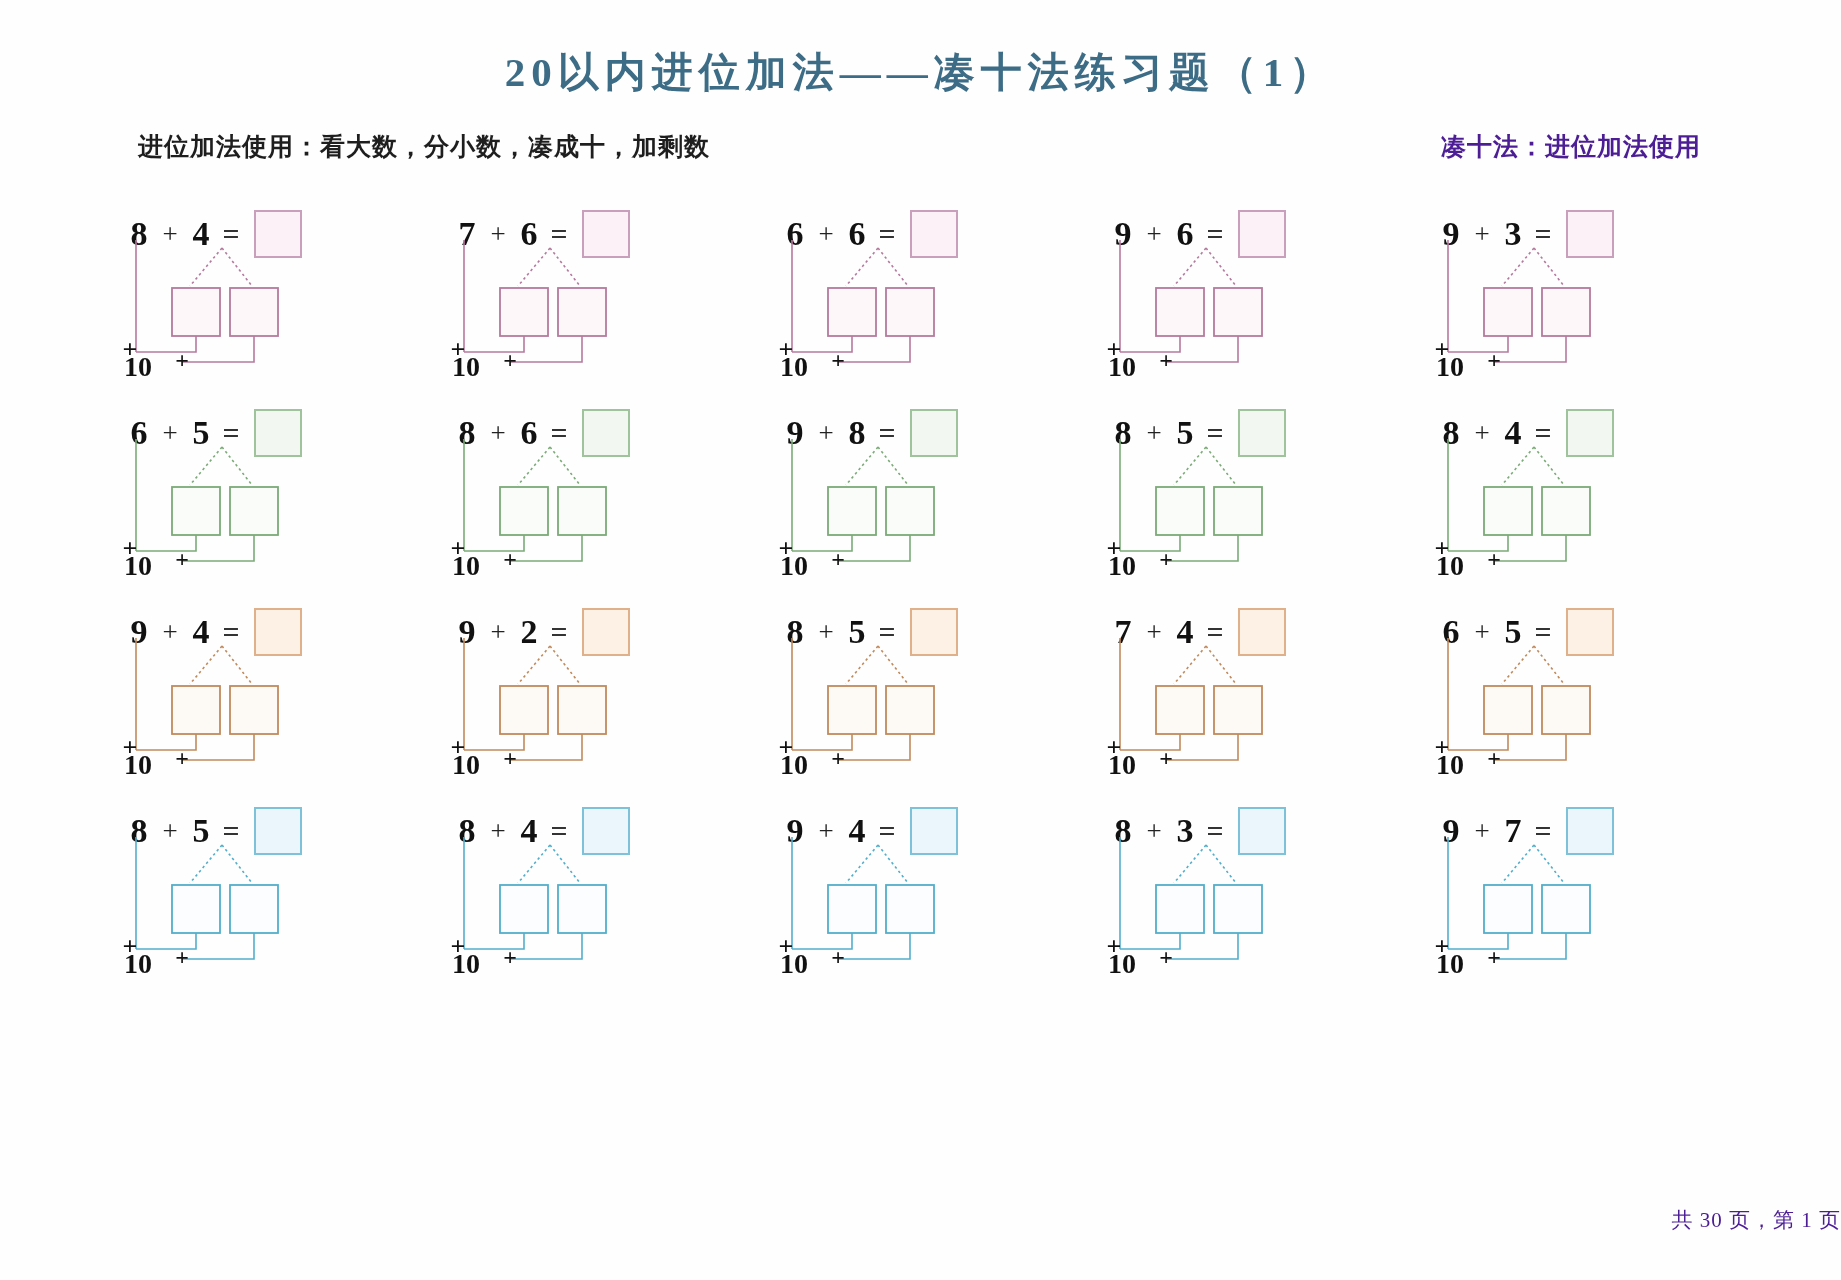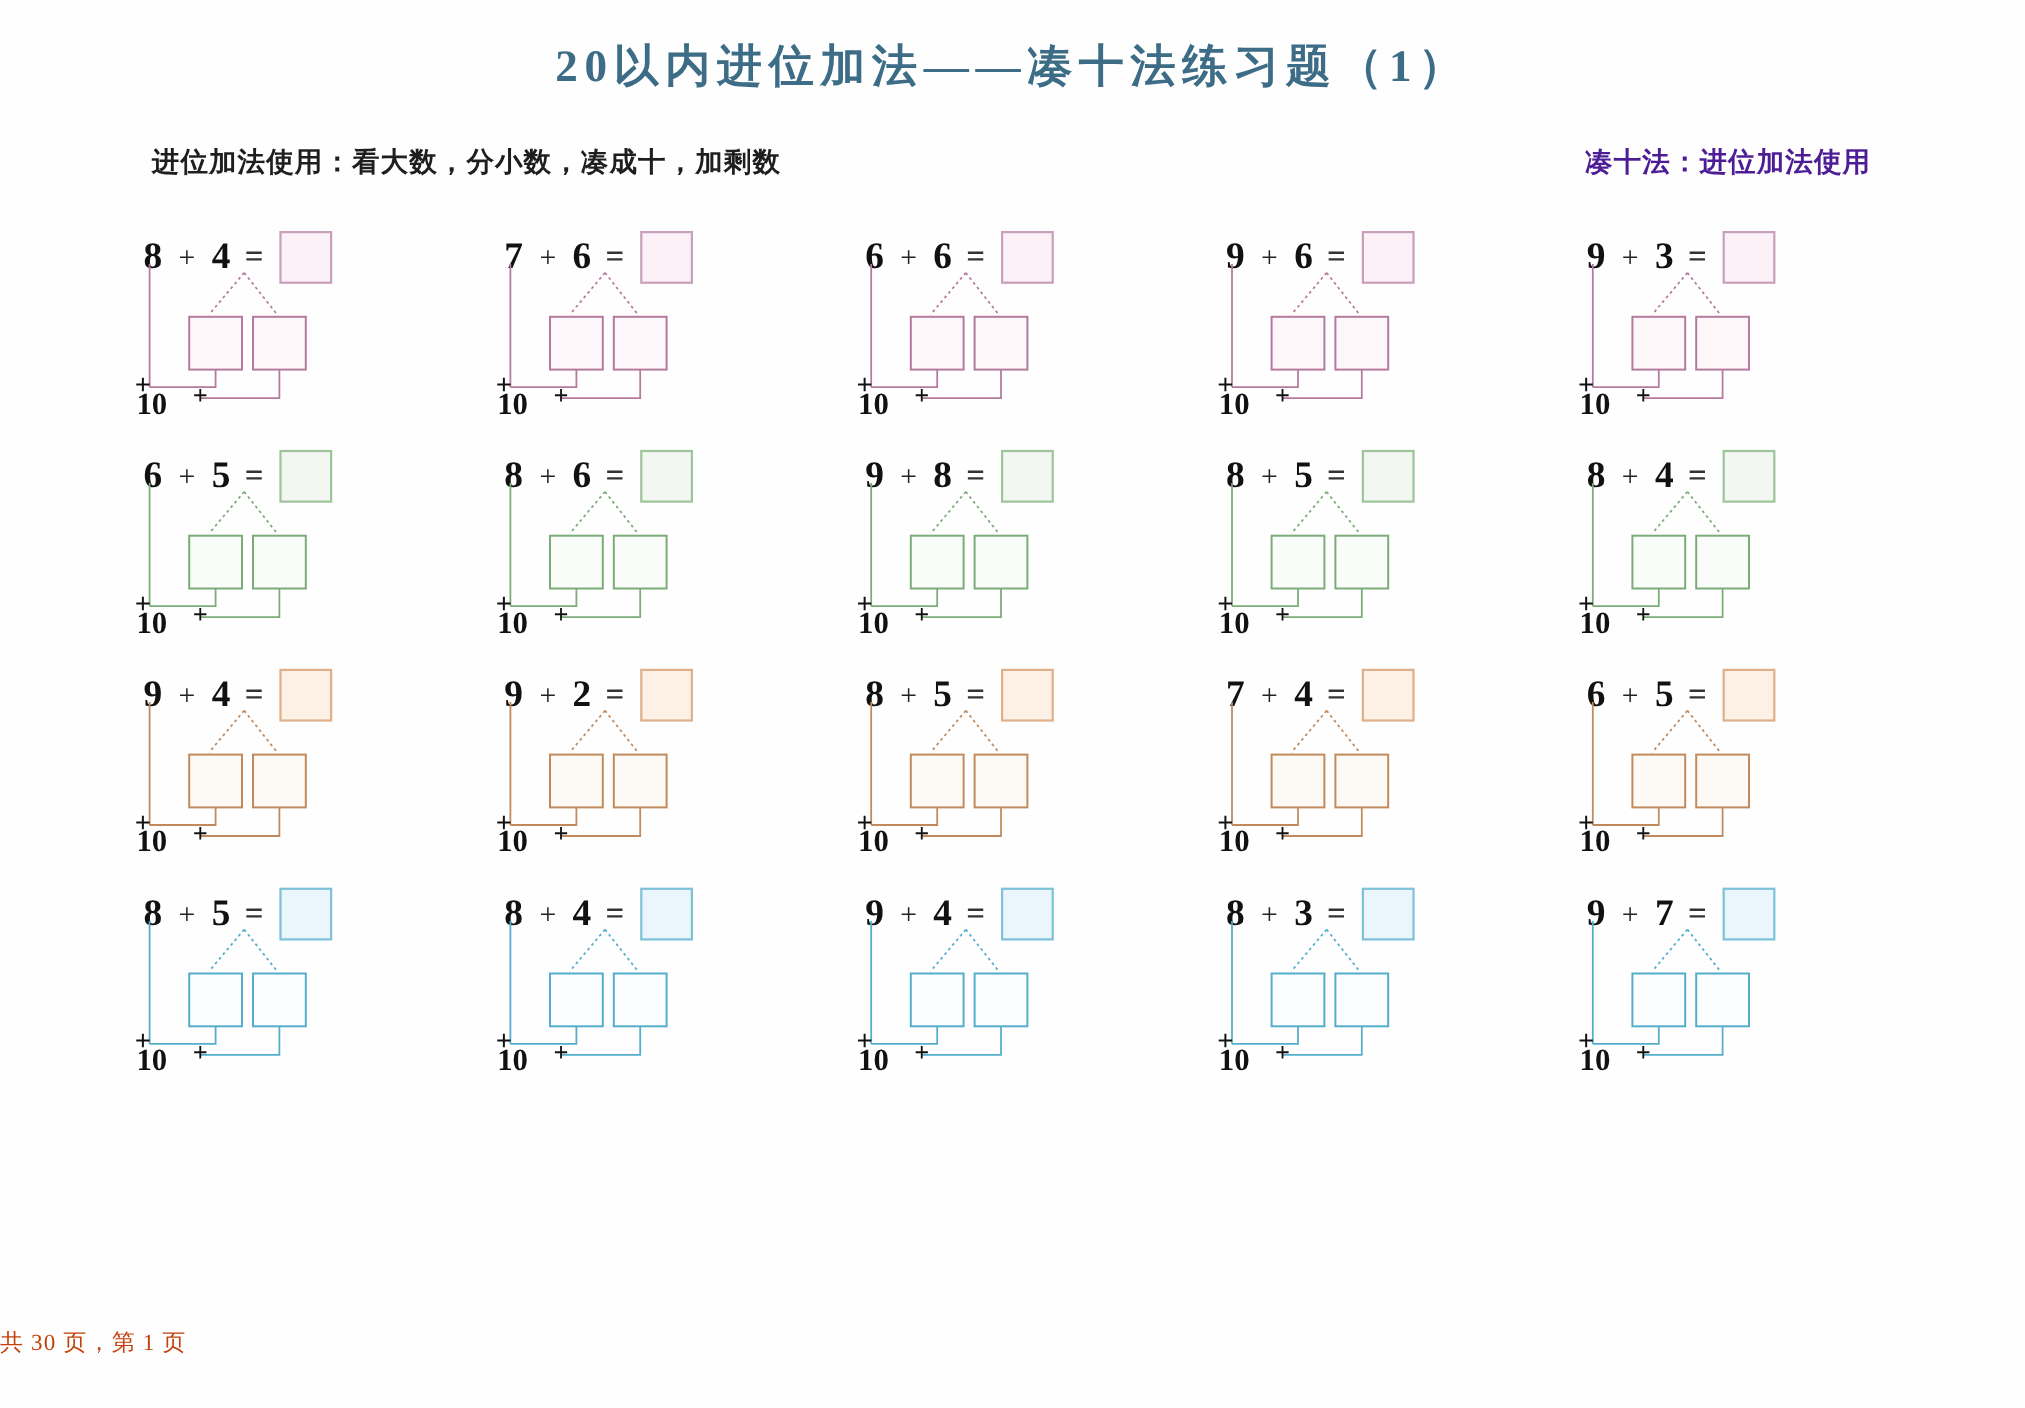--- a/index.html
+++ b/index.html
@@ -22,21 +22,21 @@
   }
 
   
   .title {
     text-align: center;
     font-family: "Liberation Serif", serif;
     font-size: 41px;
     font-weight: 700;
     color: #3d6d86;
     letter-spacing: 6px;
-    padding-top: 40px;
+    padding-top: 52px;
     line-height: 1;
     white-space: nowrap;
   }
 
   
   .subheader {
     position: absolute;
     top: 130px;
     left: 0;
     width: 1841px;
@@ -140,24 +140,24 @@
   .row-b .ansbox { border-color: #9fc49b; background: #f2f8f1; }
   .row-c .ansbox { border-color: #e0b08a; background: #fdf1e6; }
   .row-d .ansbox { border-color: #7ec2da; background: #eaf6fb; }
 
   
   .footer {
     position: absolute;
     bottom: 46px;
     left: 0;
     width: 1841px;
-    text-align: left;
+    text-align: right;
     font-family: "Liberation Serif", serif;
     font-size: 21px;
-    color: #c2410c;
+    color: #4c1d95;
     letter-spacing: 1px;
   }
 </style>
 </head>
 <body>
 
 <div class="page">
 
   <div class="title">20以内进位加法——凑十法练习题（1）</div>
 

